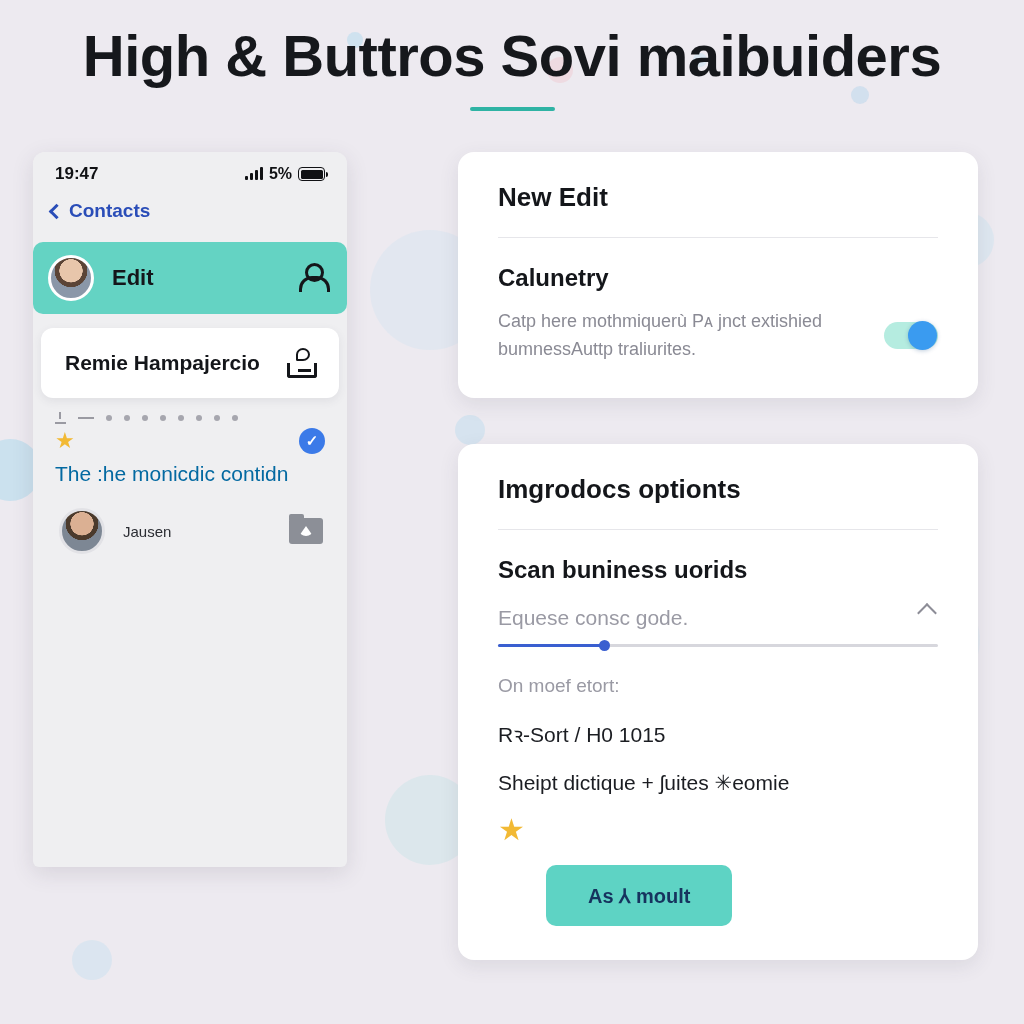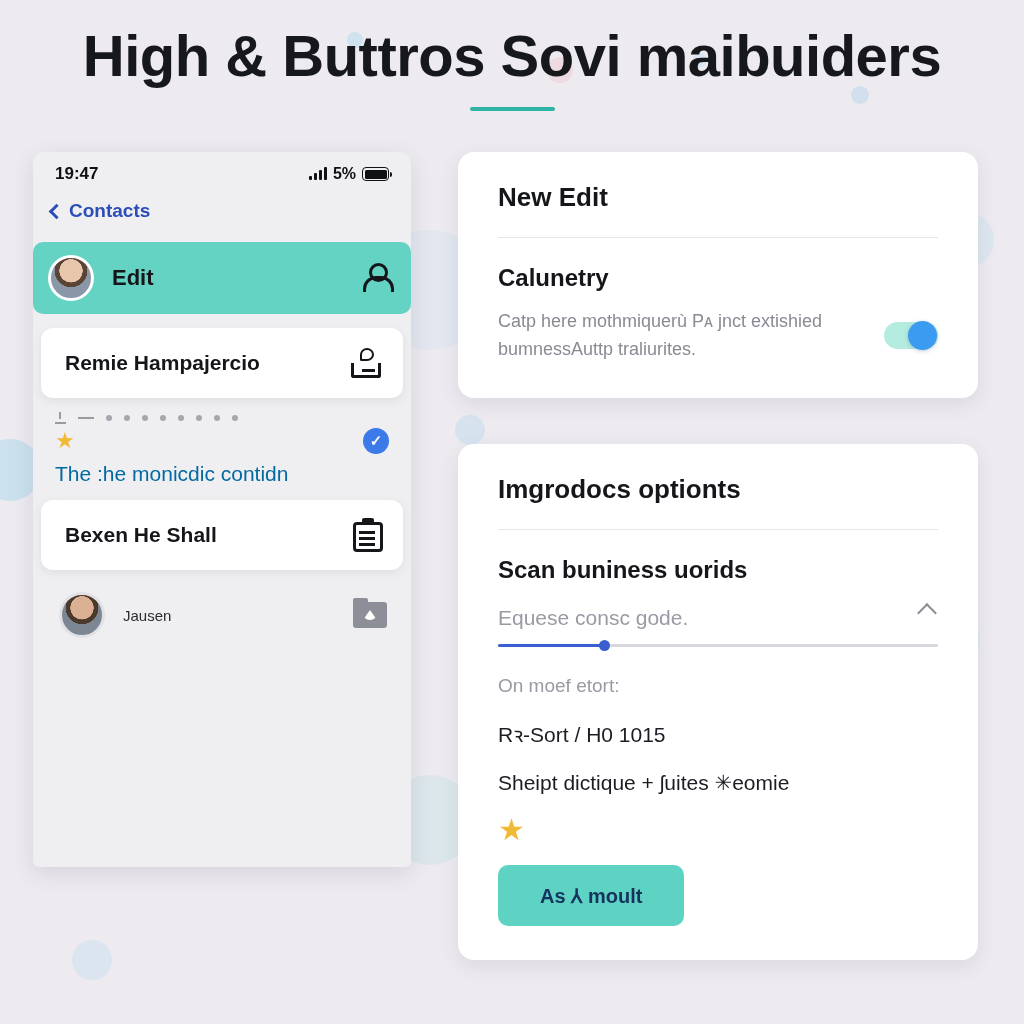--- a/index.html
+++ b/index.html
@@ -40,21 +40,21 @@
     background: #2fb3a4;
     border-radius: 2px;
     margin-top: 18px;
   }
 
   
   #phone-panel {
     position: absolute;
     left: 33px;
     top: 152px;
-    width: 378px;
+    width: 314px;
     height: 715px;
     background: #efeff1;
     border-radius: 12px 12px 6px 6px;
     box-shadow: 0 6px 22px rgba(60,55,80,0.13);
     overflow: hidden;
   }
   #status-bar {
     height: 44px;
     padding: 0 22px;
     display: flex;
@@ -265,20 +265,21 @@
     display: inline-block;
     background: #5ed3c4;
     color: #16335e;
     font-size: 20px;
     font-weight: 600;
     padding: 17px 42px;
     border: none;
     border-radius: 10px;
     cursor: pointer;
     font-family: "Liberation Sans", sans-serif;
+    margin-left: 48px;
   }
   #panel-2 { margin-top: 46px; }
 </style>
 </head>
 <body>
 
 <div id="bg-decor">
     <div class="blob" style="left: -21px; top: 439px; width: 62px; height: 62px; background: rgba(174, 216, 236, 0.55);"></div>
     <div class="blob" style="left: 51px; top: 698px; width: 14px; height: 14px; background: rgba(150, 208, 200, 0.55);"></div>
     <div class="blob" style="left: 72px; top: 940px; width: 40px; height: 40px; background: rgba(198, 224, 240, 0.45);"></div>
@@ -349,30 +350,20 @@
     <div class="gdot"></div>
   </div>
 
   <div id="star-check-row">
     <div class="star">★</div>
     <div id="blue-check">✓</div>
   </div>
 
   <div id="phone-caption">The :he monicdic contidn</div>
 
-  <div class="card-row">
-    <div class="row-name">Bexen He Shall</div>
-    <div class="clipboard-icon">
-      <div class="clip"></div>
-        <div class="board"></div>
-      <div class="line l1"></div>
-        <div class="line l2"></div>
-        <div class="line l3"></div>
-    </div>
-  </div>
 
   <div id="jausen-row">
     <div class="avatar plain"></div>
     <div class="row-name">Jausen</div>
     <div class="folder-eye-icon"></div>
   </div>
 
 </div>
 
 <div id="right-col">

